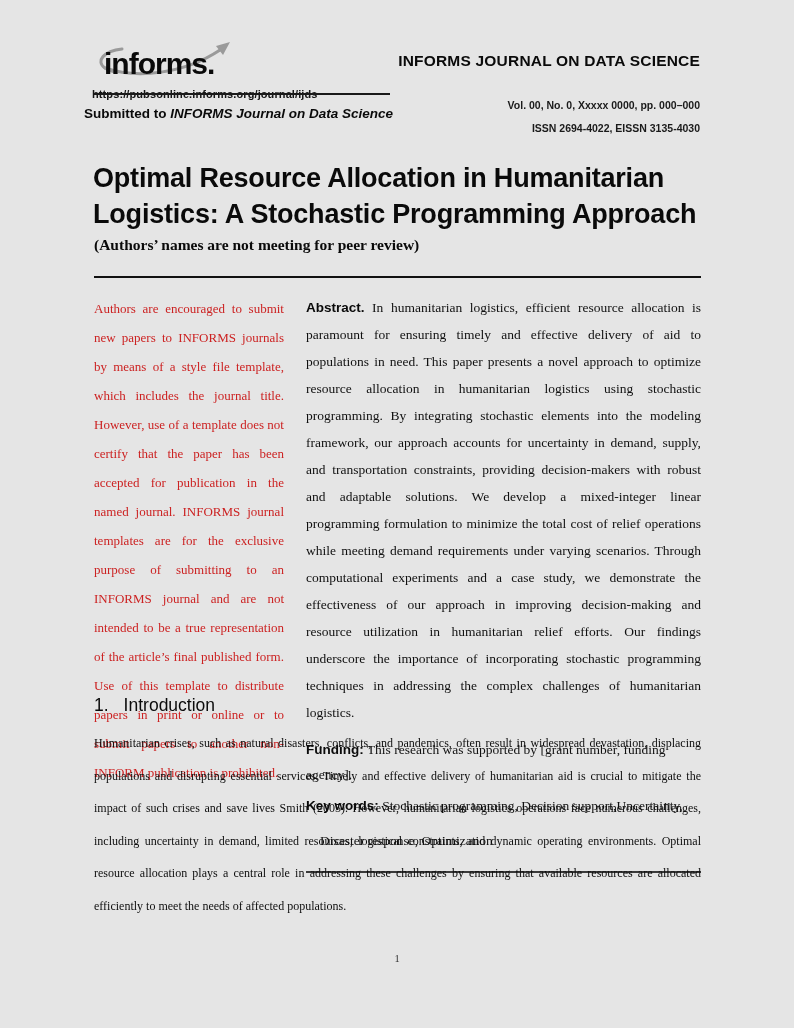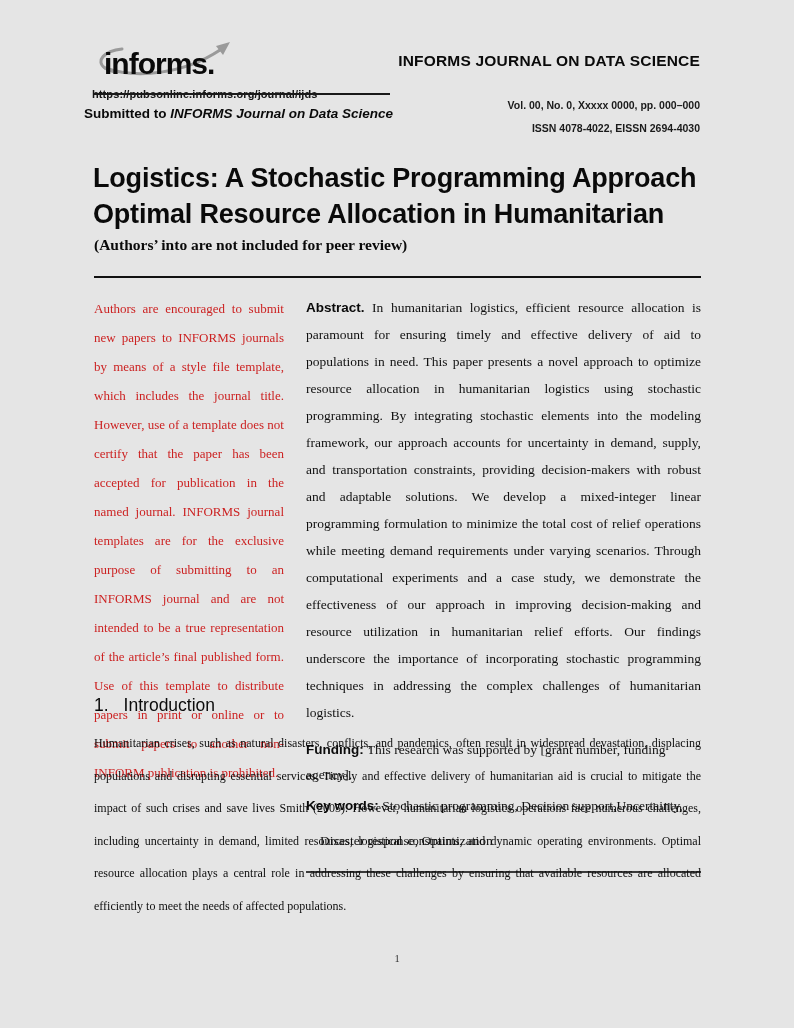--- a/index.html
+++ b/index.html
@@ -98,32 +98,32 @@
       <polygon points="138,2 124,6 131,15" fill="#9a9a9a"></polygon>
       <text x="12" y="34" font-family="Liberation Sans, sans-serif" font-weight="bold" font-size="30" letter-spacing="-1" fill="#0a0a0a">informs.</text>
     </svg>
     <div class="logo-url">https://pubsonline.informs.org/journal/ijds</div>
   </div>
   <div class="header-rule-left"></div>
 
   <div class="header-right">
     <div class="journal-name">INFORMS JOURNAL ON DATA SCIENCE</div>
     <div class="vol-line">Vol. 00, No. 0, Xxxxx 0000, pp. 000–000</div>
-    <div class="issn-line">ISSN 4078-4022, EISSN 2694-4030</div>
+    <div class="issn-line">ISSN 2694-4022, EISSN 3135-4030</div>
   </div>
 
   <div class="submitted-line">
     <span>Submitted to </span><span class="ital">INFORMS Journal on Data Science</span>
   </div>
 
   <h1 class="paper-title">
+    <span style="display:block">Optimal Resource Allocation in Humanitarian</span>
     <span style="display:block">Logistics: A Stochastic Programming Approach</span>
-    <span style="display:block">Optimal Resource Allocation in Humanitarian</span>
   </h1>
-  <div class="anonymity-note">(Authors’ into are not included for peer review)</div>
+  <div class="anonymity-note">(Authors’ names are not meeting for peer review)</div>
 
   <div class="rule-top"></div>
 
   <div class="columns">
     <aside class="margin-note">Authors are encouraged to submit new papers to INFORMS journals by means of a style file template, which includes the journal title. However, use of a template does not certify that the paper has been accepted for publication in the named journal. INFORMS journal templates are for the exclusive purpose of submitting to an INFORMS journal and are not intended to be a true representation of the article’s final published form. Use of this template to distribute papers in print or online or to submit papers to another non-INFORM publication is prohibited.</aside>
     <section class="abstract-col">
       <p class="abstract-par">
         <span class="inline-label">Abstract.</span>
         <span>In humanitarian logistics, efficient resource allocation is paramount for ensuring timely and effective delivery of aid to populations in need. This paper presents a novel approach to optimize resource allocation in humanitarian logistics using stochastic programming. By integrating stochastic elements into the modeling framework, our approach accounts for uncertainty in demand, supply, and transportation constraints, providing decision-makers with robust and adaptable solutions. We develop a mixed-integer linear programming formulation to minimize the total cost of relief operations while meeting demand requirements under varying scenarios. Through computational experiments and a case study, we demonstrate the effectiveness of our approach in improving decision-making and resource utilization in humanitarian relief efforts. Our findings underscore the importance of incorporating stochastic programming techniques in addressing the complex challenges of humanitarian logistics.</span>
       </p>

